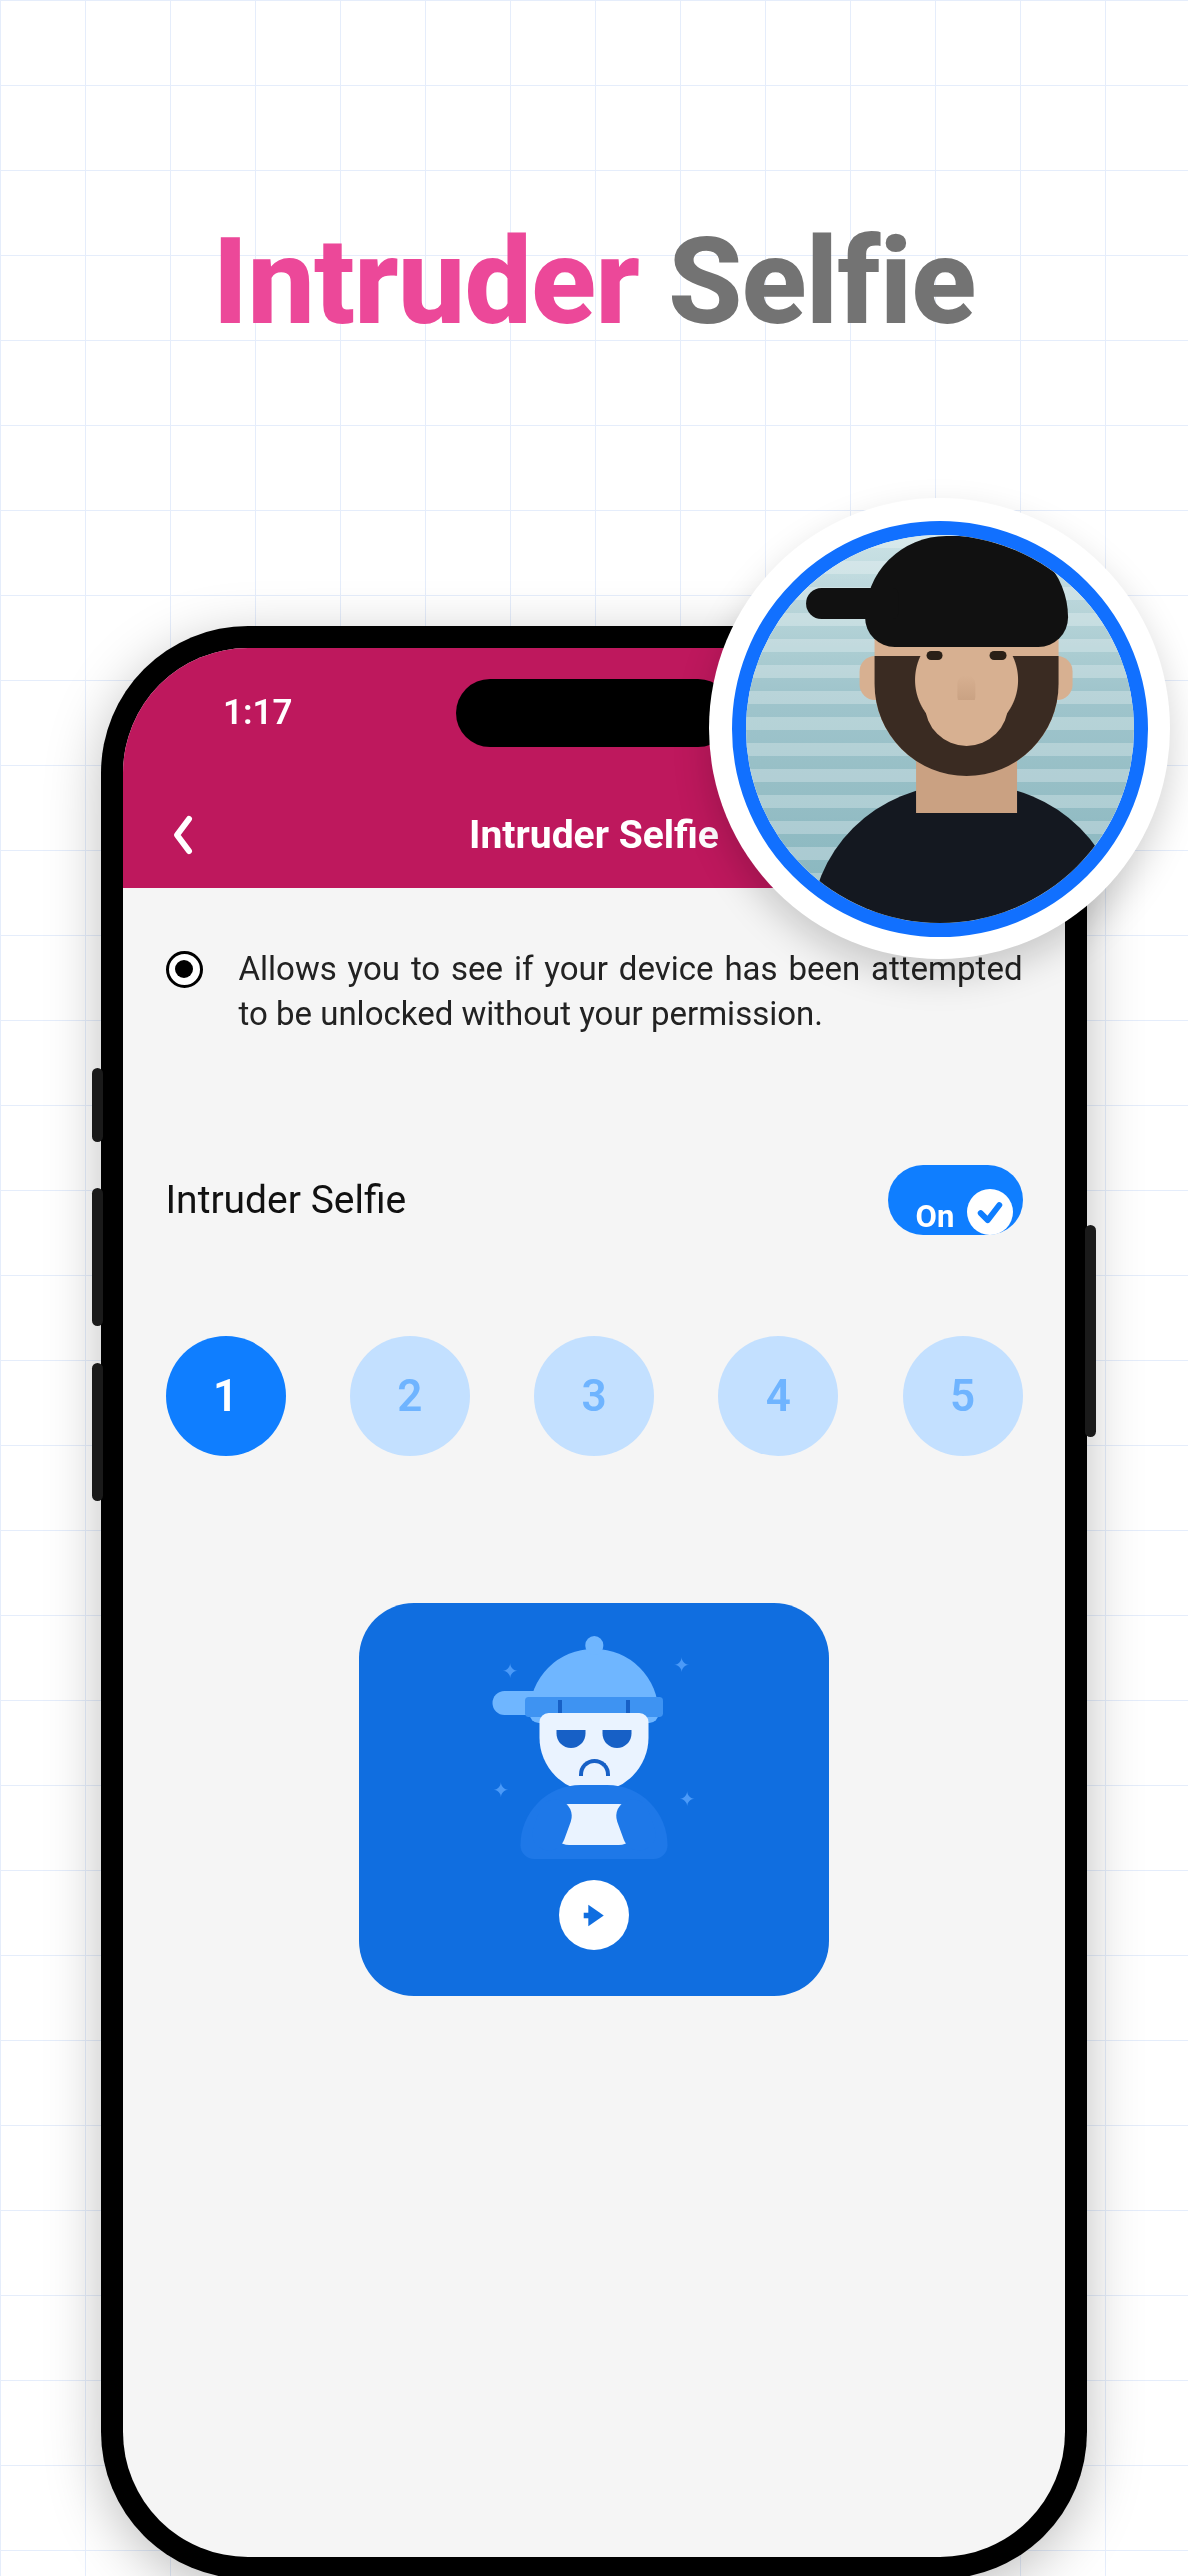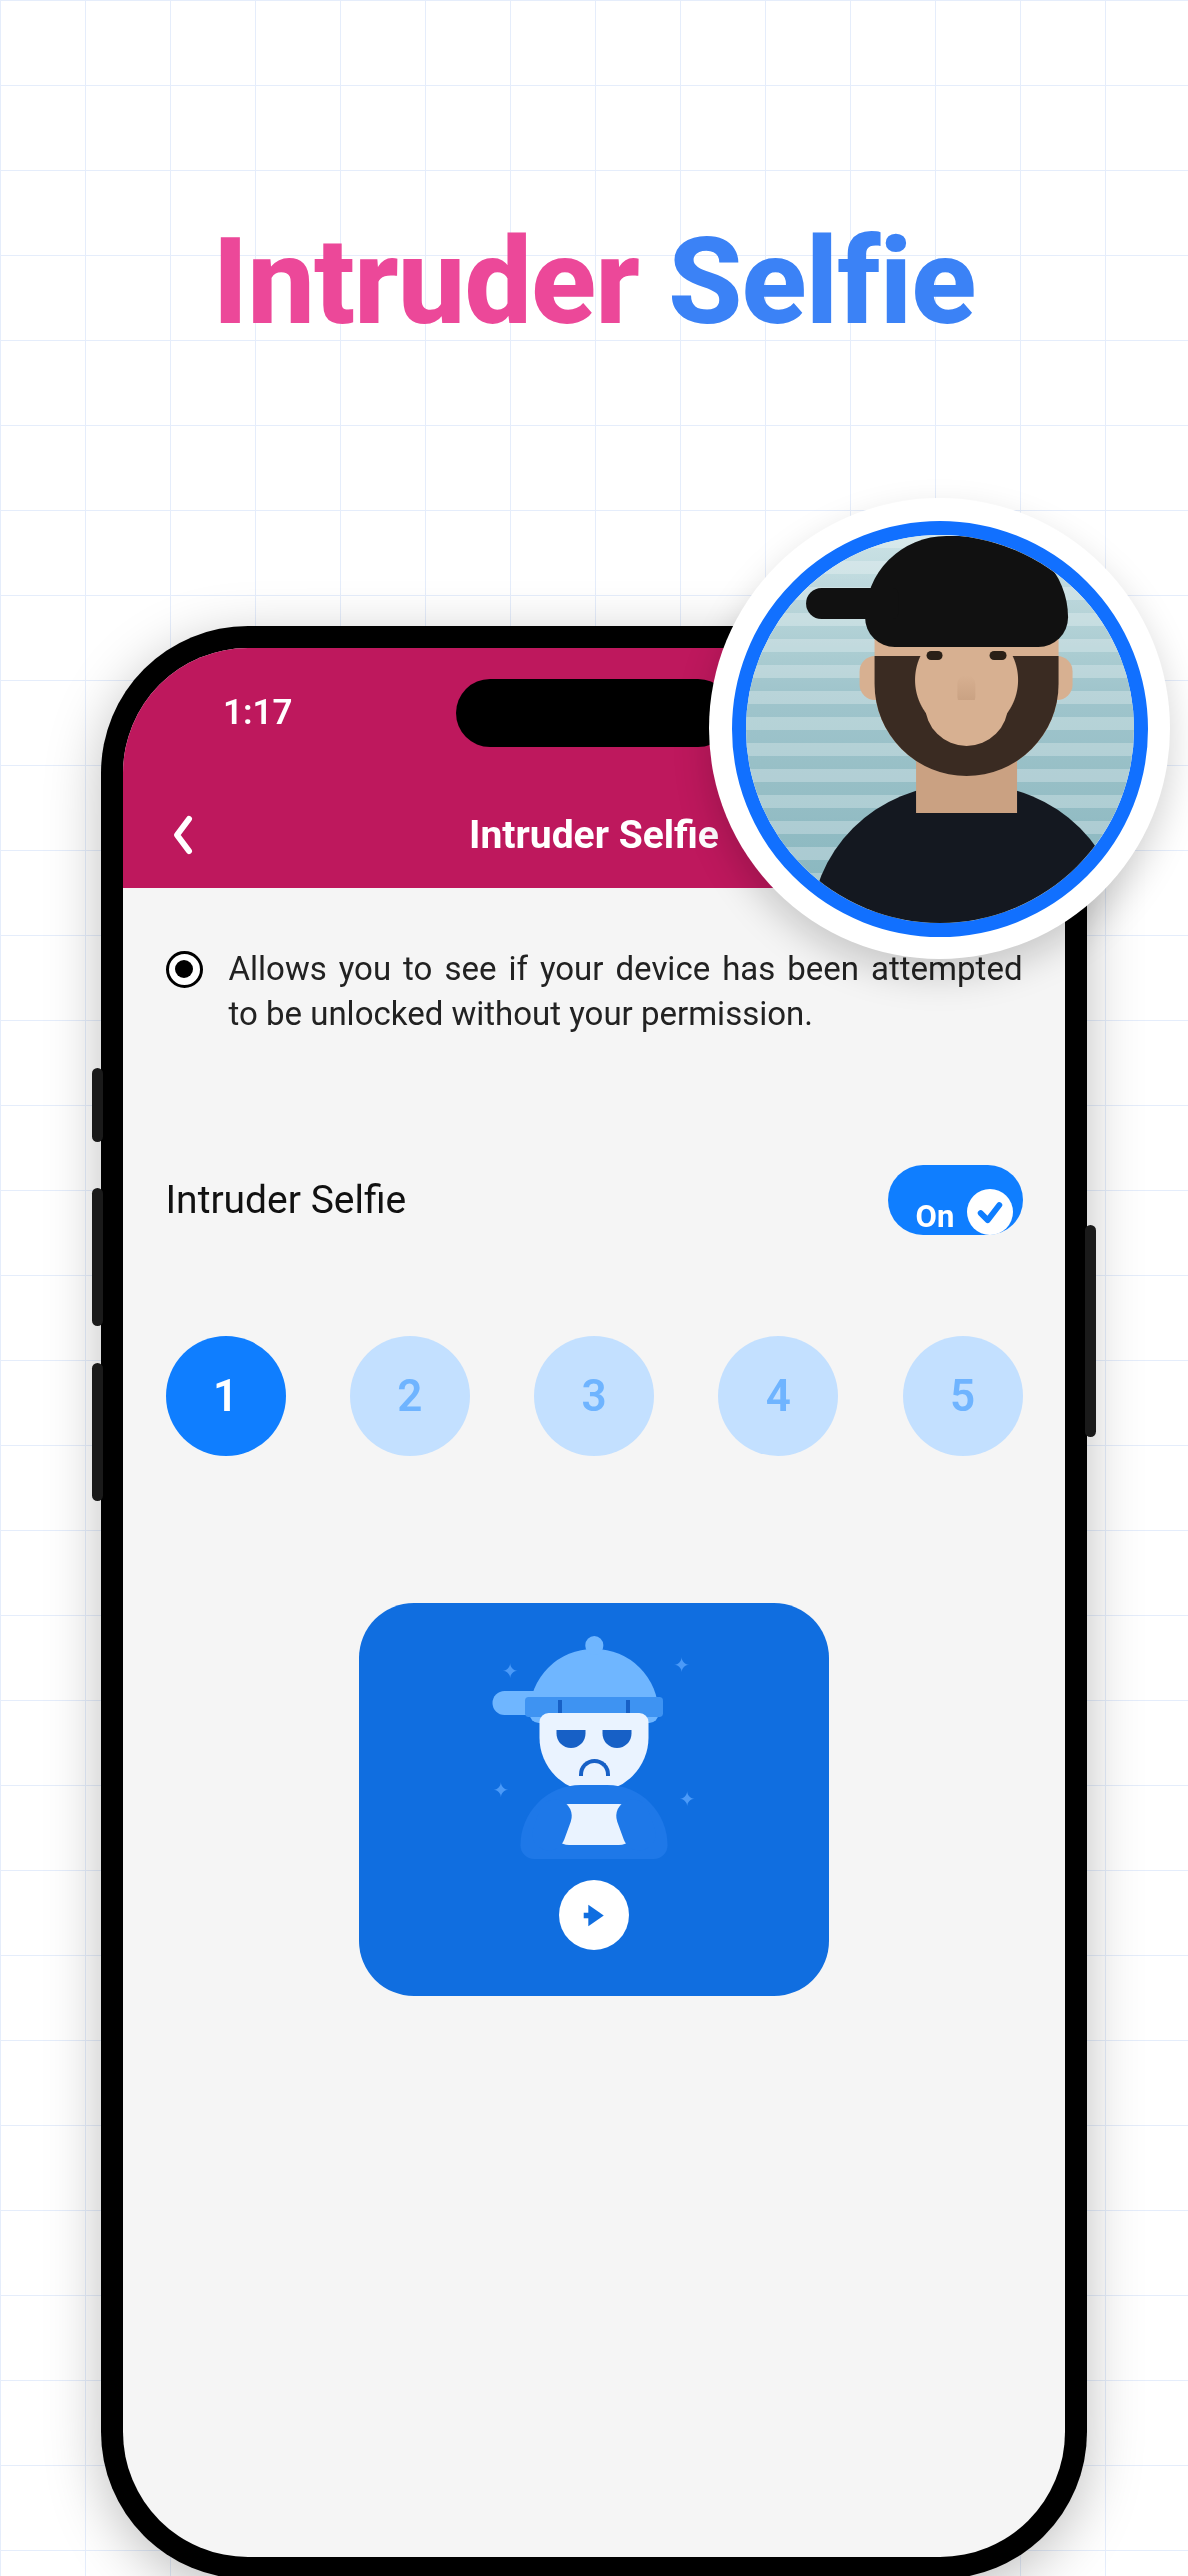--- a/index.html
+++ b/index.html
@@ -24,21 +24,21 @@
   
   .promo-heading {
     position: absolute;
     top: 212px; left: 0; right: 0;
     text-align: center;
     font-weight: 800;
     font-size: 120px;
     letter-spacing: -0.9px;
   }
   .promo-heading .w1 { color: #ec4899; }
-  .promo-heading .w2 { color: #3b82f6; }
+  .promo-heading .w2 { color: #737373; }
 
   
   .phone-frame {
     position: absolute;
     left: 50%;
     top: 626px;
     transform: translateX(-50%);
     width: 986px;
     height: 1953px;
     background: #000;
@@ -116,21 +116,21 @@
 
   .content {
     padding: 31px 37px 0 37px;
     color: #111;
   }
 
   
   .desc-row {
     display: flex;
     align-items: flex-start;
-    gap: 26px;
+    gap: 36px;
     padding: 28px 5.5px 18.4px 5.5px;
   }
   .radio-dot {
     flex: 0 0 auto;
     margin-top: 3.7px;
     width: 37px; height: 37px;
     border: 3.7px solid #000;
     border-radius: 50%;
     position: relative;
     background:#fff;

